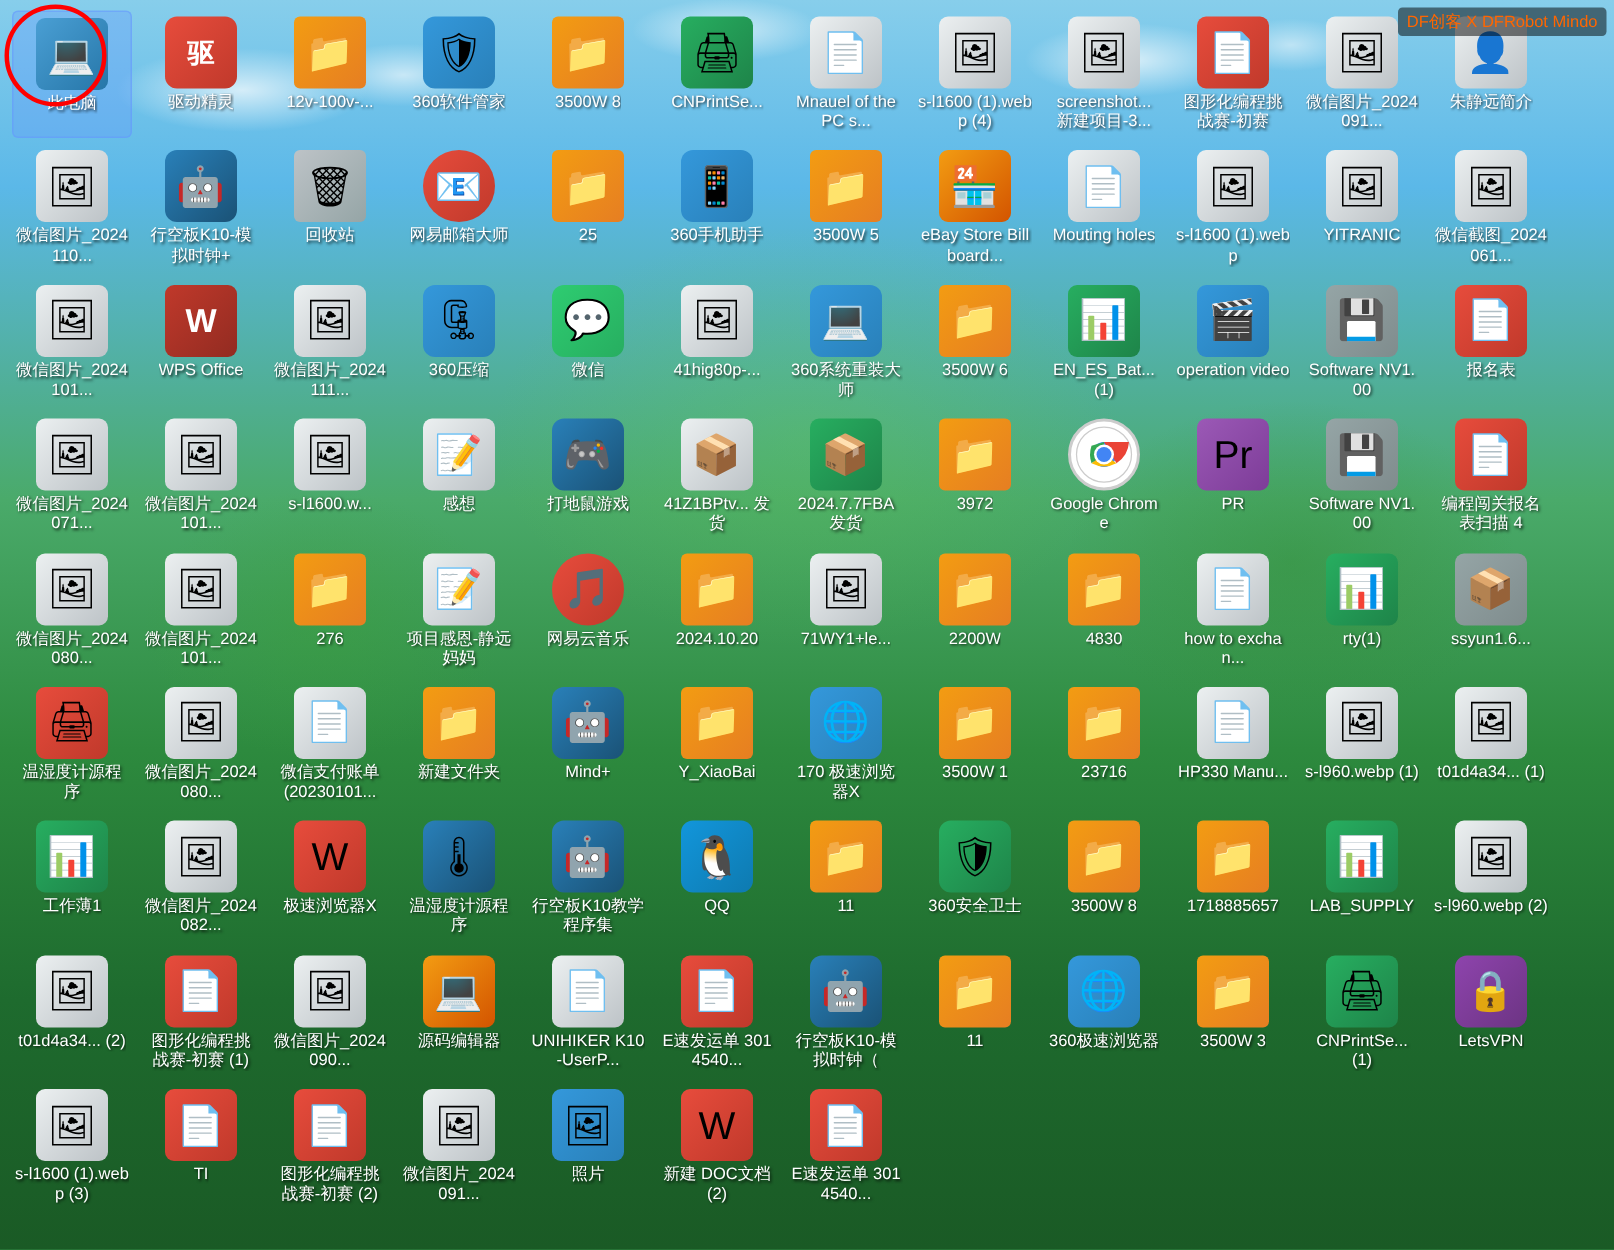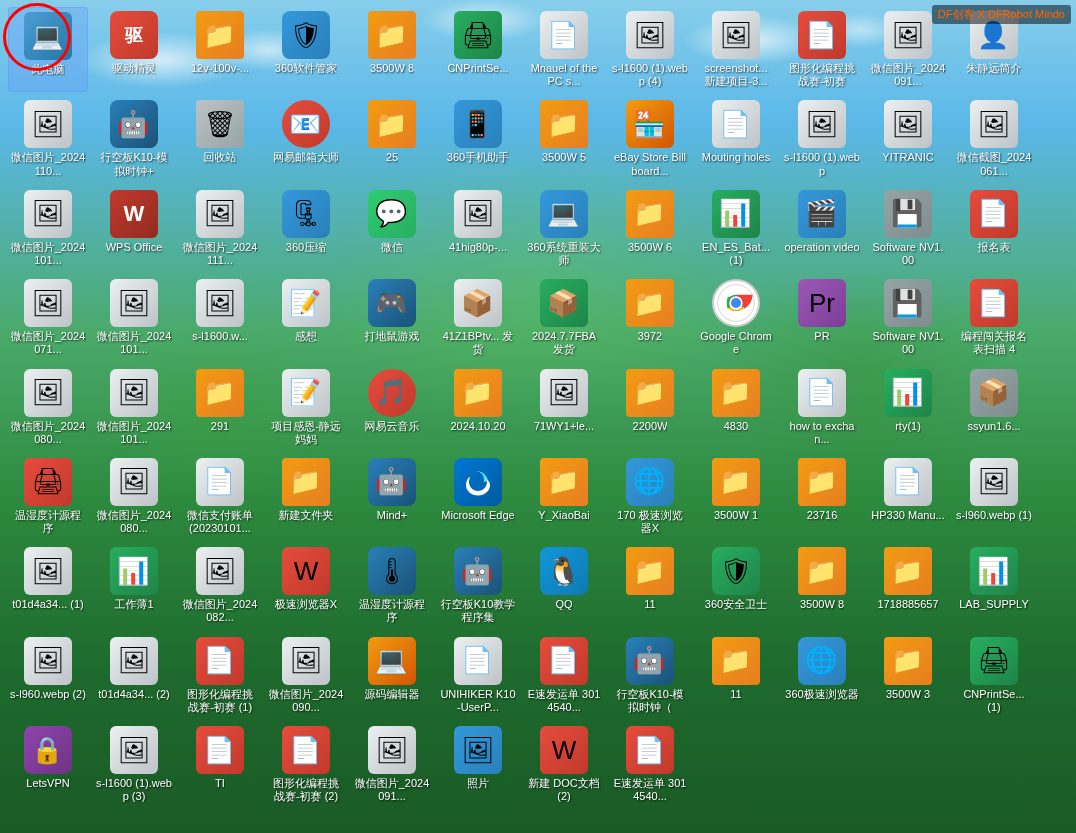--- a/index.html
+++ b/index.html
@@ -366,21 +366,21 @@
     <div class="icon-item">
       <div class="icon-img ic-white" style="font-size: 26px;">🖼</div>
       <div class="icon-label">微信图片_2024080...</div>
     </div>
     <div class="icon-item">
       <div class="icon-img ic-white" style="font-size: 26px;">🖼</div>
       <div class="icon-label">微信图片_2024101...</div>
     </div>
     <div class="icon-item">
       <div class="icon-img ic-folder" style="font-size: 26px;">📁</div>
-      <div class="icon-label">291</div>
+      <div class="icon-label">276</div>
     </div>
     <div class="icon-item">
       <div class="icon-img ic-white" style="font-size: 26px;">📝</div>
       <div class="icon-label">项目感恩-静远妈妈</div>
     </div>
     <div class="icon-item">
       <div class="icon-img ic-wyy" style="font-size: 26px;">🎵</div>
       <div class="icon-label">网易云音乐</div>
     </div>
     <div class="icon-item">
@@ -423,29 +423,20 @@
       <div class="icon-img ic-white" style="font-size: 26px;">📄</div>
       <div class="icon-label">微信支付账单 (20230101...</div>
     </div>
     <div class="icon-item">
       <div class="icon-img ic-folder" style="font-size: 26px;">📁</div>
       <div class="icon-label">新建文件夹</div>
     </div>
     <div class="icon-item">
       <div class="icon-img ic-mindplus" style="font-size: 26px;">🤖</div>
       <div class="icon-label">Mind+</div>
-    </div>
-    <div class="icon-item">
-      <div class="icon-img ic-edge" style="background: linear-gradient(135deg, rgb(0, 120, 212), rgb(0, 90, 158));">
-        <svg viewBox="0 0 48 48" width="36" height="36">
-      <path d="M40 28c0 8-7.2 14-16 14S8 36 8 28c0-4 1.6-7.6 4.2-10.2C14.8 15.2 12 20 12 24c0 6.6 5.4 12 12 12s12-5.4 12-12c0-2-.5-3.8-1.4-5.4C37.2 21.2 40 24.4 40 28z" fill="white"></path>
-      <path d="M36 18c-2.8-5.4-8.4-9-14.8-8.8C27.4 9.6 32 14.8 32 21.2c0 1.2-.2 2.4-.6 3.4 1.8-1.6 4.6-1.2 4.6-1.2s1.4-3 0-5.4z" fill="#50e6ff"></path>
-    </svg>
-      </div>
-      <div class="icon-label">Microsoft Edge</div>
     </div>
     <div class="icon-item">
       <div class="icon-img ic-folder" style="font-size: 26px;">📁</div>
       <div class="icon-label">Y_XiaoBai</div>
     </div>
     <div class="icon-item">
       <div class="icon-img ic-360" style="font-size: 26px;">🌐</div>
       <div class="icon-label">170 极速浏览器X</div>
     </div>
     <div class="icon-item">

